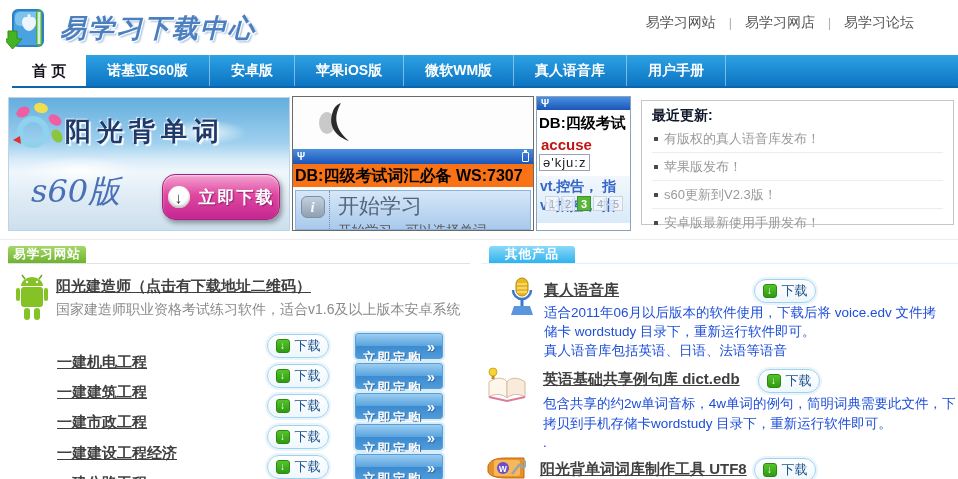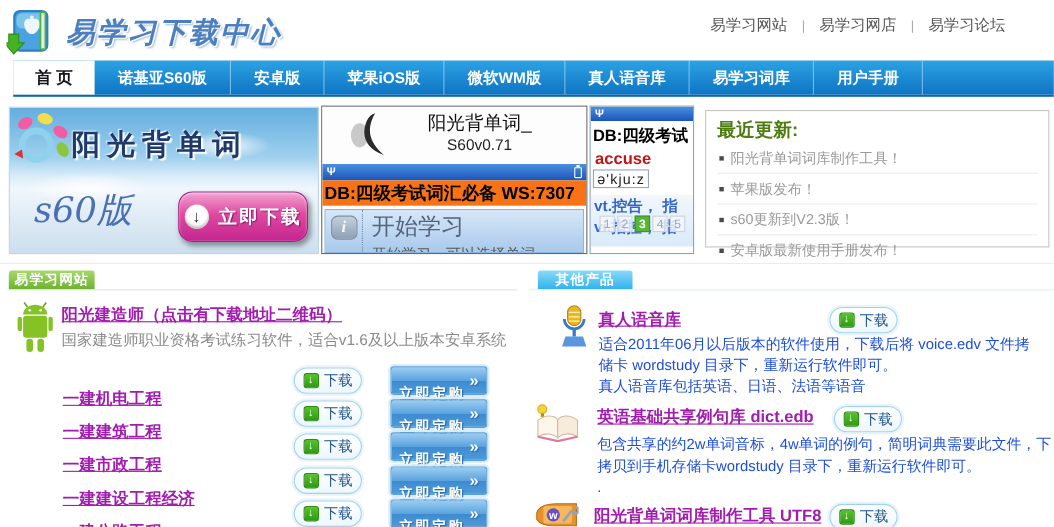--- a/index.html
+++ b/index.html
@@ -93,39 +93,39 @@
   
   .pager { position:absolute; left:545px; top:196px; display:flex; gap:2px; z-index:6; }
   .page-num { width:14px; height:15px; background:rgba(243,247,250,.82); border:1px solid #c9d4dd;
     color:#9aa8b5; font-size:11px; display:flex; align-items:center; justify-content:center;
     cursor:pointer; }
   .page-num.active { background:#57b637; border-color:#3f9230; color:#fff; font-weight:bold; }
 
   
   .updates { position:absolute; left:641px; top:100px; width:313px; height:125px;
     background:#fff; border:1px solid #c6c6c6; padding:6px 10px 0 10px; }
-  .updates-title { font-size:17px; font-weight:bold; color:#4d7c0f; }
+  .updates-title { font-size:14px; font-weight:bold; color:#0f172a; }
   .update-item { display:flex; align-items:center; gap:6px; font-size:13px; color:#9a9a9a;
     padding:5px 0 4px 2px; border-bottom:1px solid #ececec; cursor:pointer; }
   .update-item:last-child { border-bottom:none; }
   .bullet { width:4px; height:4px; background:#4a4a4a; flex:none; }
 
   
   .hr-top { position:absolute; left:0; top:239px; width:958px; height:1px; background:#ececec; }
   .tab-green { position:absolute; left:8px; top:246px; width:78px; height:17px;
     background:linear-gradient(#a6d868,#6db32f); color:#fff; font-size:12.5px; font-weight:bold;
     text-align:center; line-height:17px; border-radius:3px 3px 0 0; letter-spacing:1px; }
   .line-left { position:absolute; left:8px; top:263px; width:462px; height:1px; background:#e2e2e2; }
   .tab-blue { position:absolute; left:489px; top:246px; width:86px; height:17px;
     background:linear-gradient(#8ad9f8,#2fb2ee); color:#fff; font-size:12.5px; font-weight:bold;
     text-align:center; line-height:17px; border-radius:3px 3px 0 0; letter-spacing:1px; }
   .line-right { position:absolute; left:481px; top:263px; width:477px; height:1px; background:#dff2fb; }
 
   
-  .blue-link { font-weight:bold; color:#a21caf; text-decoration:underline; cursor:pointer;
+  .blue-link { font-weight:bold; color:#404040; text-decoration:underline; cursor:pointer;
     white-space:nowrap; }
   .android-ico { position:absolute; left:15px; top:274px; }
   .prod-title { position:absolute; left:56px; top:277px; font-size:15px; }
   .prod-desc { position:absolute; left:56px; top:301px; font-size:14px; color:#8a8a8a; white-space:nowrap; }
   .prow { position:absolute; left:0; width:470px; height:27px; }
   .prow-link { position:absolute; left:57px; top:20px; font-size:15px; }
   .dl-btn { position:absolute; left:267px; top:1px; width:62px; height:24px; border:1px solid #9fd2ef;
     border-radius:12px; background:linear-gradient(#ffffff,#edf7fd); box-shadow:0 0 0 2px #eaf5fb;
     display:flex; align-items:center; justify-content:center; gap:5px; cursor:pointer; }
   .dl-ico { width:14px; height:14px; border-radius:3px; border:1px solid #2a890f;
@@ -178,21 +178,20 @@
     </div>
   </div>
 
   <div class="nav">
     <div class="nav-tab active">首 页</div>
     <div class="nav-tab">诺基亚S60版</div>
     <div class="nav-tab">安卓版</div>
     <div class="nav-tab">苹果iOS版</div>
     <div class="nav-tab">微软WM版</div>
     <div class="nav-tab">真人语音库</div>
-    <div class="nav-tab">易学习词库</div>
     <div class="nav-tab">用户手册</div>
   </div>
 
   <div class="banner">
     <span class="flower">
       <svg width="54" height="56" viewBox="0 0 54 56">
         <circle cx="22" cy="30" r="13" fill="none" stroke="#8fd2ee" stroke-width="6"></circle>
         <ellipse cx="12" cy="10" rx="7" ry="5" fill="#ef5da2" transform="rotate(-30 12 10)"></ellipse>
         <ellipse cx="30" cy="6" rx="7" ry="5" fill="#f2dd4e" transform="rotate(15 30 6)"></ellipse>
         <ellipse cx="44" cy="18" rx="7" ry="5" fill="#ef5da2" transform="rotate(35 44 18)"></ellipse>
@@ -209,24 +208,20 @@
   </div>
 
   <div class="shot1">
     <div class="shot1-head">
       <span class="shot1-logo">
         <svg width="42" height="44" viewBox="0 0 42 44">
           <ellipse cx="12" cy="22" rx="8" ry="11" fill="#c9c9c9"></ellipse>
           <path d="M26 2 C18 16 20 28 34 40 C22 36 12 26 18 10 C20 5 23 3 26 2 Z" fill="#2b2b2b"></path>
         </svg>
       </span>
-      <div class="shot1-titlebox">
-        <div class="shot1-title">阳光背单词_</div>
-        <div class="shot1-version">S60v0.71</div>
-      </div>
     </div>
     <div class="statusbar">
       <span class="antenna">Ψ</span>
       <span class="battery"></span>
     </div>
     <div class="shot1-db">DB:四级考试词汇必备 WS:7307</div>
     <div class="shot1-menu">
       <div class="menu-icon-col">
         <span class="info-ico">i</span>
       </div>
@@ -255,21 +250,21 @@
     <span class="page-num">2</span>
     <span class="page-num active">3</span>
     <span class="page-num">4</span>
     <span class="page-num">5</span>
   </div>
 
   <div class="updates">
     <div class="updates-title">最近更新:</div>
     <div class="update-item">
       <span class="bullet"></span>
-      <span>阳光背单词词库制作工具！</span>
+      <span>有版权的真人语音库发布！</span>
     </div>
     <div class="update-item">
       <span class="bullet"></span>
       <span>苹果版发布！</span>
     </div>
     <div class="update-item">
       <span class="bullet"></span>
       <span>s60更新到V2.3版！</span>
     </div>
     <div class="update-item">

